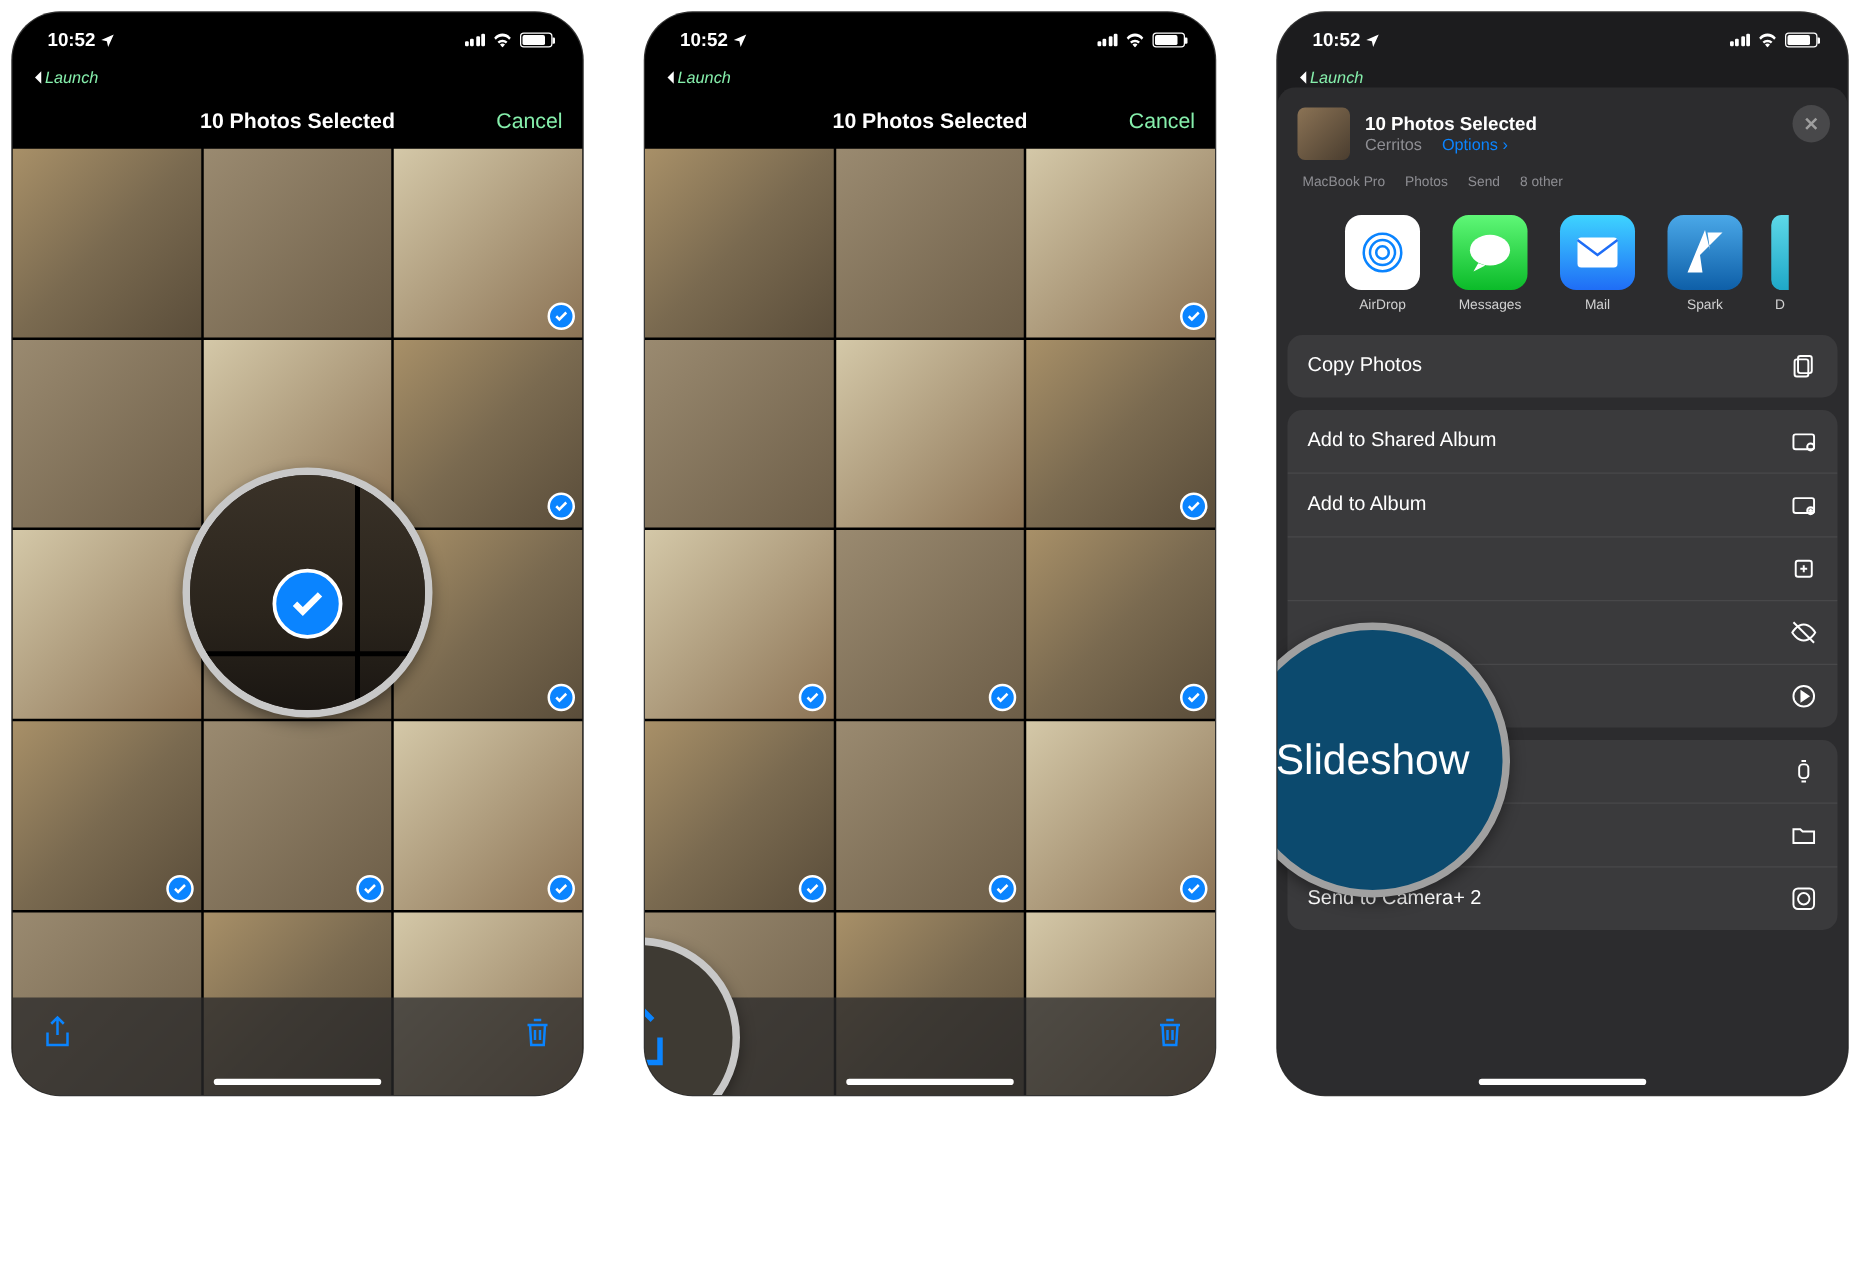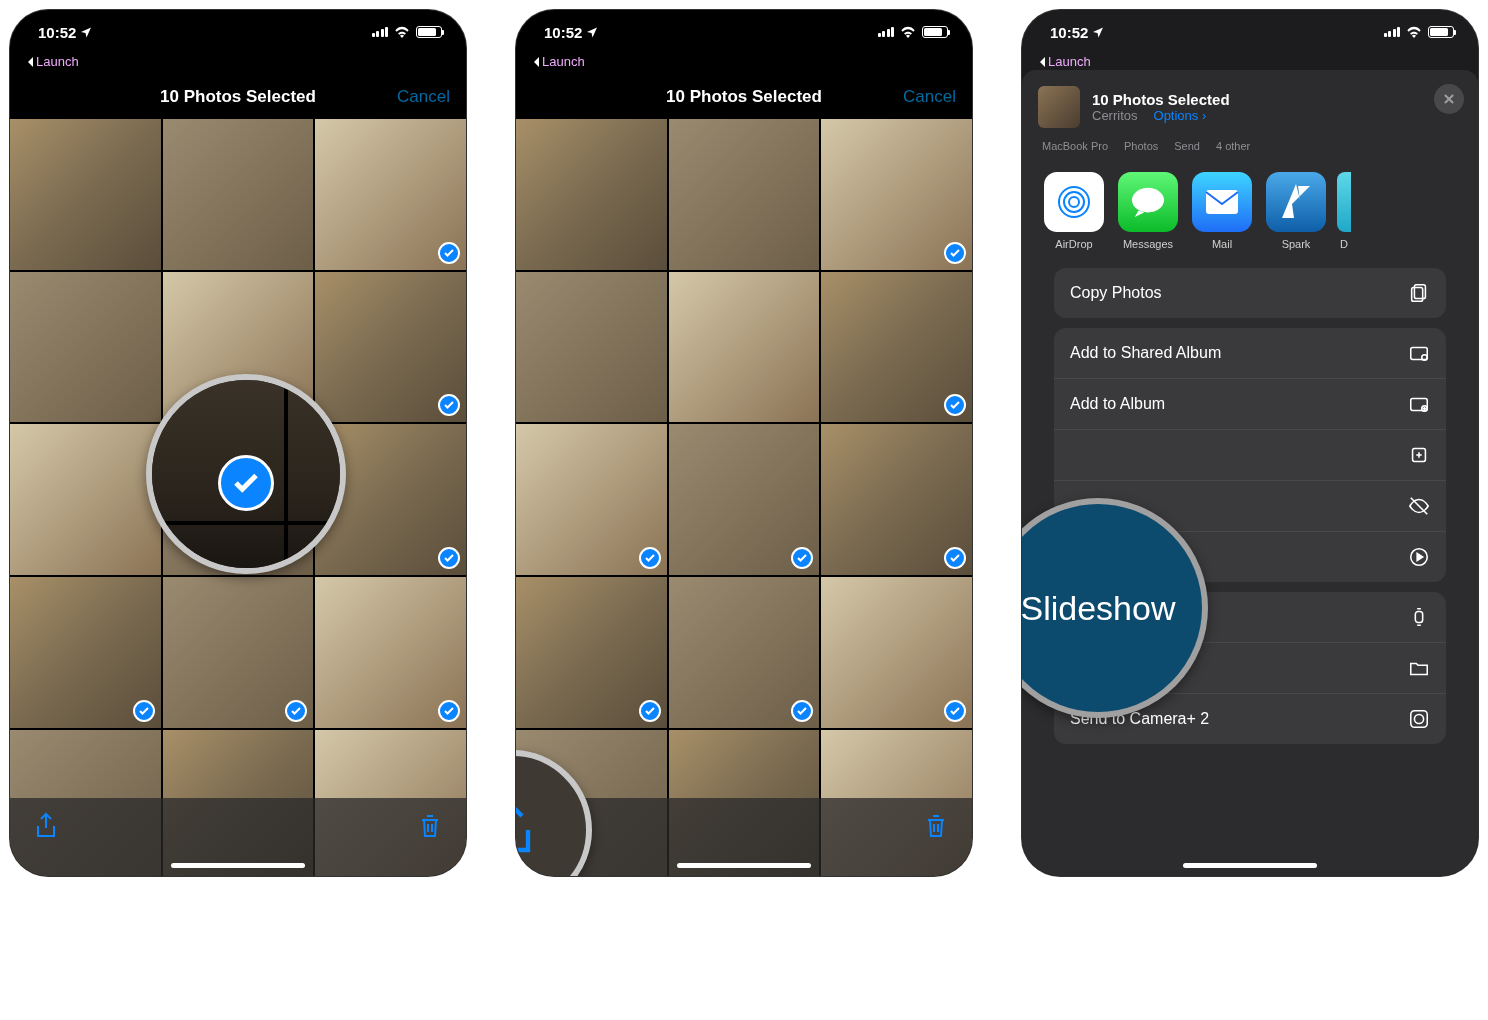--- a/index.html
+++ b/index.html
@@ -8,23 +8,23 @@
     .phone-b { background: #1c1c1e; }
     .status-bar { height: 44px; display: flex; align-items: center; justify-content: space-between; padding: 0 24px 0 28px; color: #fff; font-size: 15px; font-weight: 600; }
     .status-left { display:flex; align-items:center; gap:4px;}
     .status-icons { display:flex; align-items:center; gap:6px;}
     .signal { display:flex; align-items:flex-end; gap:1.5px; }
     .signal span { width:3px; background:#fff; border-radius:1px;}
     .signal span:nth-child(1){height:4px}.signal span:nth-child(2){height:6px}.signal span:nth-child(3){height:8px}.signal span:nth-child(4){height:10px}
     .battery { width:26px; height:12px; border:1px solid #fff; border-radius:3px; position:relative; }
     .battery::after { content:''; position:absolute; right:-3px; top:3px; width:2px; height:5px; background:#fff; border-radius:0 1px 1px 0; }
     .battery-fill { position:absolute; left:1px; top:1px; bottom:1px; width:18px; background:#fff; border-radius:1.5px; }
-    .back-launch { padding: 0 16px 6px; color:#f0abfc; font-size:13px; display:flex; align-items:center; gap:2px; }
+    .back-launch { padding: 0 16px 6px; color:#86efac; font-size:13px; display:flex; align-items:center; gap:2px;font-style:italic; }
     .nav-header { display:flex; align-items:center; justify-content:center; height:44px; position:relative; color:#fff; font-size:17px; font-weight:600; }
-    .nav-cancel { position:absolute; right:16px; color:#0369a1; font-weight:400; font-size:17px; }
+    .nav-cancel { position:absolute; right:16px; color:#86efac; font-weight:400; font-size:17px; }
     .grid { display:grid; grid-template-columns: repeat(3,1fr); gap:2px; background:#000; }
     .thumb { aspect-ratio:1/1; background:linear-gradient(135deg,#8b7355 0%,#6b5845 50%,#4a3d2f 100%); position:relative; overflow:hidden; }
     .thumb.t2 { background:linear-gradient(135deg,#a89068 0%,#7a6a50 50%,#5a4d3a 100%); }
     .thumb.t3 { background:linear-gradient(135deg,#9a8a70 0%,#6d5e48 100%); }
     .thumb.t4 { background:linear-gradient(135deg,#d4c8a8 0%,#8b7355 100%); }
     .check { position:absolute; right:6px; bottom:6px; width:22px; height:22px; background:#0a84ff; border:2px solid #fff; border-radius:50%; display:flex; align-items:center; justify-content:center; }
     .check svg { width:12px; height:12px; }
     .toolbar { position:absolute; bottom:0; left:0; right:0; height:78px; background:rgba(40,40,42,0.75); display:flex; align-items:flex-start; justify-content:space-between; padding:14px 24px 0; }
     .toolbar-icon { width:24px; height:28px; }
     .home-indicator { position:absolute; bottom:8px; left:50%; transform:translateX(-50%); width:134px; height:5px; background:#fff; border-radius:3px; }
@@ -42,29 +42,29 @@
     .zoom-c { left:-34px; top:488px; width:220px; height:220px; background:#0c4a6e; border:6px solid #a0a0a0; }
     .zoom-c-text { color:#fff; font-size:34px; font-weight:400; }
     .sheet { position:absolute; left:0; right:0; top:60px; bottom:0; background:#2c2c2e; border-radius:14px 14px 0 0; color:#fff; overflow:hidden; }
     .sheet-head { display:flex; align-items:center; gap:12px; padding:16px 16px 12px; position:relative; }
     .sheet-thumb { width:42px; height:42px; border-radius:6px; background:linear-gradient(135deg,#8b7355,#4a3d2f); }
     .sheet-close { position:absolute; right:14px; top:14px; width:30px; height:30px; border-radius:50%; background:#48484a; display:flex; align-items:center; justify-content:center; }
     .sheet-title { font-size:15px; font-weight:600; }
     .sheet-sub { font-size:13px; color:#8e8e93; display:flex; gap:16px; align-items:center;}
     .sheet-sub .opt { color:#0a84ff; }
     .airdrop-row { display:flex; gap:16px; padding:0 20px 10px; font-size:11px; color:#8e8e93; }
-    .app-row { display:flex; gap:6px; padding:10px 18px 18px; overflow:hidden; }
+    .app-row { display:flex; gap:18px; padding:10px 18px 18px; overflow:hidden;margin-left:32px; }
     .app-item { display:flex; flex-direction:column; align-items:center; gap:6px; font-size:11px; color:#d0d0d0; min-width:68px;}
     .app-icon { width:60px; height:60px; border-radius:13px; display:flex; align-items:center; justify-content:center; }
     .app-airdrop { background:#fff; }
     .app-messages { background:linear-gradient(180deg,#5ff777,#0bbb29); }
     .app-mail { background:linear-gradient(180deg,#3ed4ff,#1f6df6); }
     .app-spark { background:linear-gradient(180deg,#4aa8e8,#0e5fa8); }
     .app-partial { background:linear-gradient(180deg,#5dd8e8,#1fa8c8); width:14px; border-radius:8px 0 0 8px;}
-    .action-list { padding:0 32px; }
+    .action-list { padding:0 8px; }
     .action-group { background:#3a3a3c; border-radius:12px; margin-bottom:10px; overflow:hidden; }
     .action-item { display:flex; align-items:center; justify-content:space-between; padding:14px 16px; font-size:16px; border-bottom:0.5px solid #48484a; }
     .action-item:last-child { border-bottom:none; }
     .action-icon { width:22px; height:22px; display:flex; align-items:center; justify-content:center; color:#fff; }
   </style>
 </head>
 <body>
 
 <div class="phone">
   <div class="status-bar">
@@ -330,21 +330,21 @@
       <div class="sheet-close">
         <svg width="14" height="14" viewBox="0 0 24 24" stroke="#9e9e9e" stroke-width="3.5">
             <path d="M5 5l14 14M19 5L5 19"></path>
           </svg>
       </div>
     </div>
     <div class="airdrop-row">
       <span>MacBook Pro</span>
       <span>Photos</span>
       <span>Send</span>
-      <span>4 other</span>
+      <span>8 other</span>
     </div>
     <div class="app-row">
       <div class="app-item">
         <div class="app-icon app-airdrop">
             <svg width="40" height="40" viewBox="0 0 40 40">
               <circle cx="20" cy="20" r="5" fill="none" stroke="#0a84ff" stroke-width="2"></circle>
               <circle cx="20" cy="20" r="10" fill="none" stroke="#0a84ff" stroke-width="2"></circle>
               <circle cx="20" cy="20" r="15" fill="none" stroke="#0a84ff" stroke-width="2"></circle>
             </svg>
           </div>

